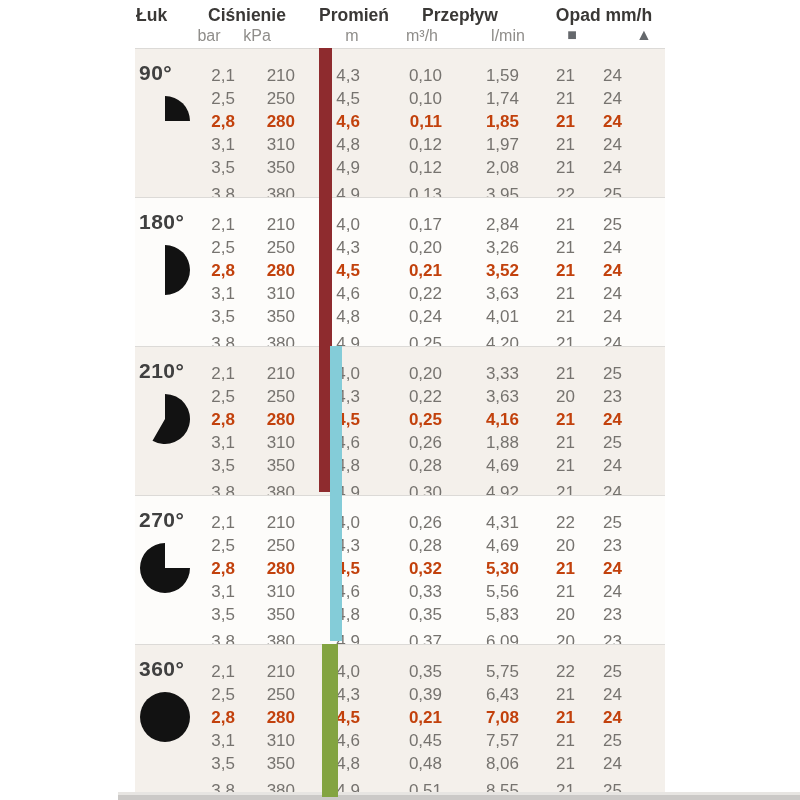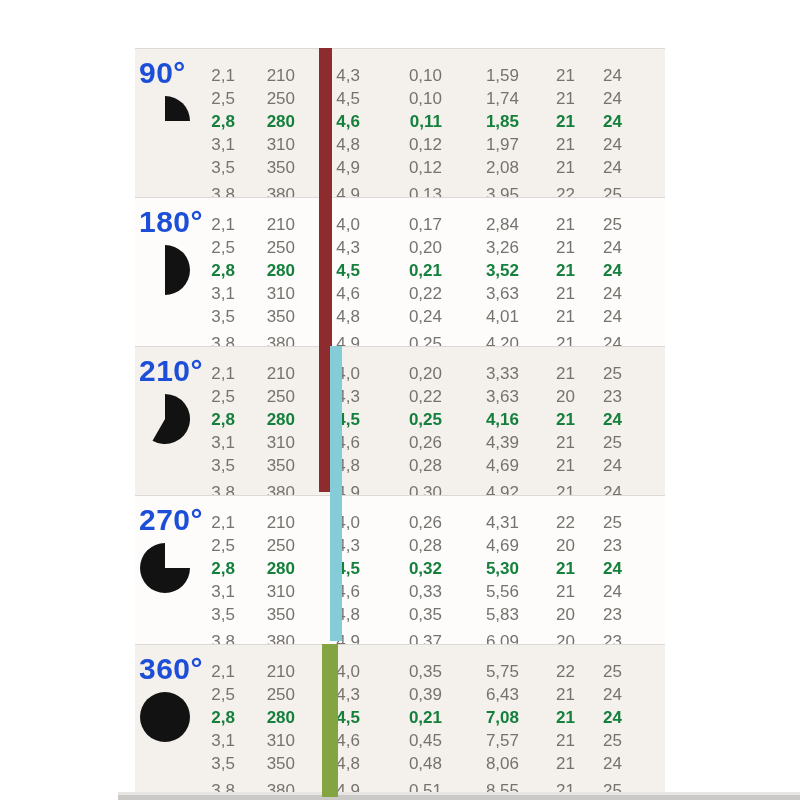--- a/index.html
+++ b/index.html
@@ -10,44 +10,59 @@
   .header{position:absolute;left:0;top:0;width:800px;height:48px;background:#fff;}
   .h-main{position:absolute;top:5px;font-size:17.5px;font-weight:700;color:#3a3836;text-align:center;white-space:nowrap;}
   .h-sub{position:absolute;top:27px;font-size:16px;color:#8f8d8a;text-align:center;white-space:nowrap;}
   .h-icon{position:absolute;top:26px;font-size:16px;color:#65686c;text-align:center;}
 
   
   #sections{position:absolute;left:135px;top:48px;width:530px;}
   .section{position:relative;width:530px;height:149px;border-top:1px solid #dcdad7;box-sizing:border-box;}
   .section.odd{background:#f4f0eb;}
   .section.even{background:#fdfcfa;}
-  .arc-label{position:absolute;left:4px;top:8px;font-size:30px;line-height:32px;font-weight:600;color:#1d4ed8;letter-spacing:0.5px;}
+  .arc-label{position:absolute;left:4px;top:8px;font-size:21px;line-height:32px;font-weight:600;color:#404040;letter-spacing:0.5px;}
   .arc-icon{position:absolute;left:4px;top:46px;width:52px;height:52px;}
   .rows{position:absolute;left:0;top:0;width:487px;padding-top:15px;}
   .row{display:grid;grid-template-columns:75px 25px 60px 40px 25px 82px 77px 56px 47px;
        height:23px;line-height:23px;font-size:17px;color:#76736f;}
   .row.last{margin-top:4px;}
-  .row.hl{font-weight:700;color:#15803d;}
+  .row.hl{font-weight:700;color:#c2410c;}
   .cell{text-align:right;white-space:nowrap;}
 
   
   .strip{position:absolute;z-index:3;}
   #strip-red{left:319px;top:48px;width:13px;height:444px;}
   #strip-cyan{left:330px;top:346px;width:12px;height:295px;z-index:4;}
   #strip-green{left:322px;top:644px;width:16px;height:153px;}
 
   
   .bottom-line{position:absolute;left:118px;top:792px;width:682px;height:3px;background:#e7e5e2;z-index:2;}
   .bottom-bar{position:absolute;left:118px;top:795px;width:682px;height:5px;background:#cbc9c7;z-index:2;}
 </style>
 </head>
 <body>
 
 <div id="stage">
 
+  <div class="header">
+    <div class="h-main" style="left:136px;text-align:left;">Łuk</div>
+    <div class="h-main" style="left:190px;width:114px;">Ciśnienie</div>
+    <div class="h-main" style="left:302px;width:104px;">Promień</div>
+    <div class="h-main" style="left:402px;width:116px;">Przepływ</div>
+    <div class="h-main" style="left:540px;width:128px;">Opad mm/h</div>
+
+    <div class="h-sub" style="left:186px;width:46px;">bar</div>
+    <div class="h-sub" style="left:234px;width:46px;">kPa</div>
+    <div class="h-sub" style="left:330px;width:44px;">m</div>
+    <div class="h-sub" style="left:396px;width:52px;">m³/h</div>
+    <div class="h-sub" style="left:478px;width:60px;">l/min</div>
+    <div class="h-icon" style="left:558px;width:28px;">■</div>
+    <div class="h-icon" style="left:630px;width:28px;">▲</div>
+  </div>
 
   <div id="sections">
       <div class="section odd">
         <div class="arc-label">90°</div>
         <div class="arc-icon"><svg viewBox="0 0 52 52" width="52" height="52">
             <path d="M26,26 L26.00,1.00 A25,25 0 0 1 51.00,26.00 Z" fill="#121212"></path>
           </svg></div>
         <div class="rows">
           <div class="row">
             <div class="cell"></div>
@@ -230,21 +245,21 @@
             <div class="cell">21</div>
             <div class="cell">24</div>
           </div>
           <div class="row">
             <div class="cell"></div>
             <div class="cell">3,1</div>
             <div class="cell">310</div>
             <div class="cell"></div>
             <div class="cell">4,6</div>
             <div class="cell">0,26</div>
-            <div class="cell">4,39</div>
+            <div class="cell">1,88</div>
             <div class="cell">21</div>
             <div class="cell">25</div>
           </div>
           <div class="row">
             <div class="cell"></div>
             <div class="cell">3,5</div>
             <div class="cell">350</div>
             <div class="cell"></div>
             <div class="cell">4,8</div>
             <div class="cell">0,28</div>

